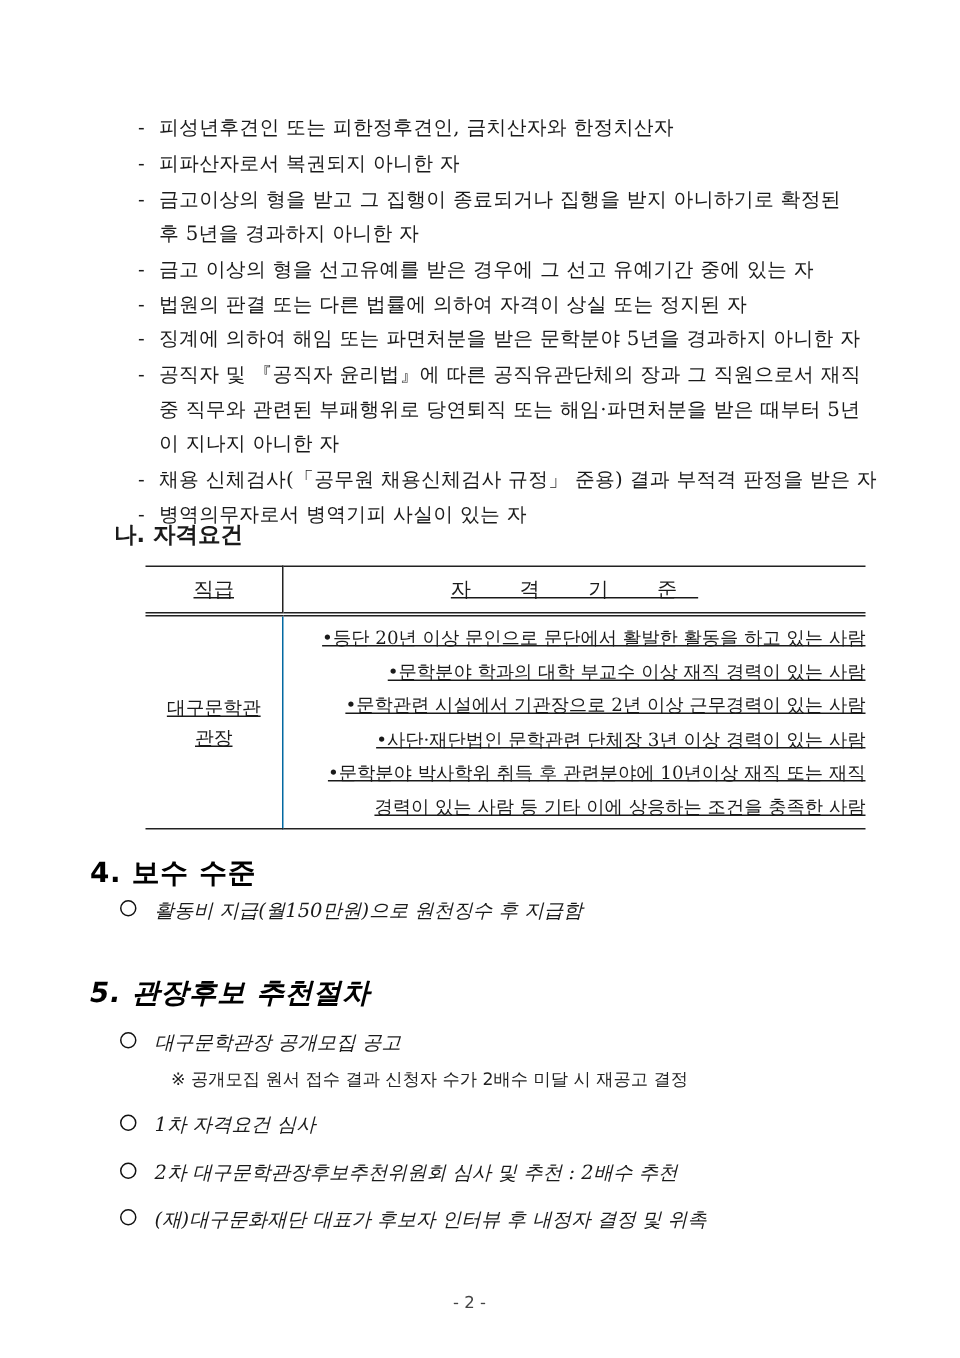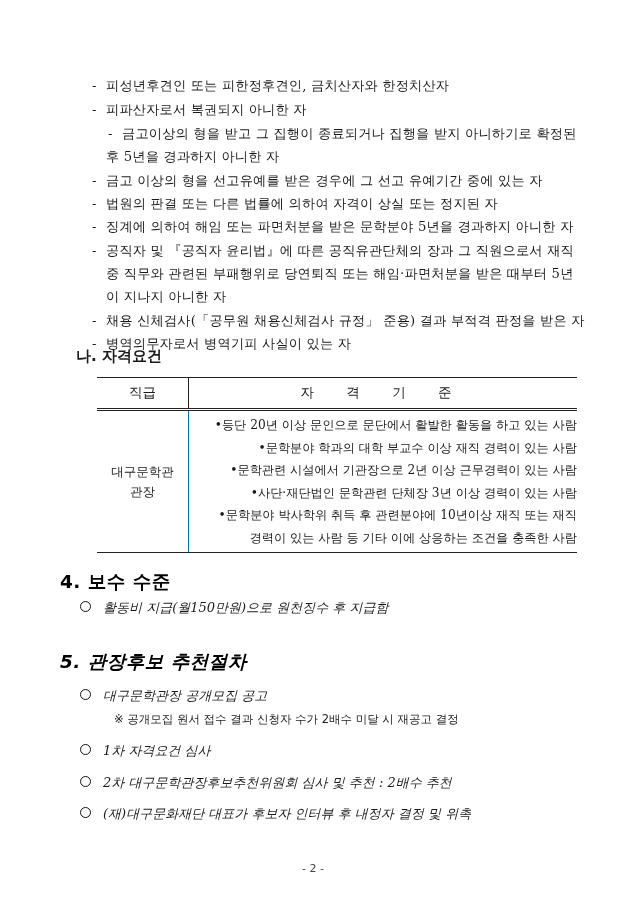--- a/index.html
+++ b/index.html
@@ -12,42 +12,42 @@
   .abs { position: absolute; white-space: nowrap; }
   .dash-item { font-size: 13.2px; line-height: 22px; letter-spacing: 0.2px; }
   .dash { display: inline-block; width: 14px; }
   .cont { padding-left: 14px; }
   .sub-heading { font-family: "DejaVu Sans", "Liberation Sans", sans-serif; font-size: 15px; font-weight: bold; }
   .section-heading { font-family: "DejaVu Sans", "Liberation Sans", sans-serif; font-size: 18.5px; font-weight: bold; letter-spacing: 0.5px; color: #000; }
   .circle-item { font-size: 13px; line-height: 20px; font-style: italic; }
   .circle { display: inline-block; width: 9px; height: 9px; border: 1.6px solid #111; border-radius: 50%; vertical-align: middle; margin-right: 12px; position: relative; top: -2px; }
   .note { font-family: "DejaVu Sans", "Liberation Sans", sans-serif; font-size: 11.5px; color: #222; }
   table.req { position: absolute; left: 97px; top: 377px; width: 480px; border-collapse: collapse; font-size: 12.2px; }
-  table.req th, table.req td { padding: 0; }
+  table.req th, table.req td { padding: 0; text-decoration: underline; }
   table.req thead th { height: 30px; font-weight: normal; text-align: center; border-top: 1px solid #222; border-bottom: 3px double #222; font-size: 13.5px; }
   table.req thead th.col1 { width: 91px; border-right: 1px solid #222; }
   table.req thead th.col2 { letter-spacing: 14px; }
   table.req tbody td { border-bottom: 1px solid #222; vertical-align: middle; }
   table.req tbody td.pos { text-align: center; border-right: 1px solid #0369a1; line-height: 20px; font-size: 12.5px; }
   table.req tbody td.crit { padding: 3px 0 3px 5px; }
   .crit-line { line-height: 22.5px; white-space: nowrap; text-align: right; }
   .page-num { font-family: "DejaVu Sans", "Liberation Sans", sans-serif; font-size: 11px; color: #444; }
 </style>
 </head>
 <body>
 
 <div class="page">
 
   <div class="abs dash-item" style="left:92px; top:99px;">
     <span class="dash">-</span><span>피파산자로서 복권되지 아니한 자</span>
   </div>
   <div class="abs dash-item" style="left:92px; top:75px;">
     <span class="dash">-</span><span>피성년후견인 또는 피한정후견인, 금치산자와 한정치산자</span>
   </div>
-  <div class="abs dash-item" style="left:92px; top:123px;margin-left:16px;">
+  <div class="abs dash-item" style="left:92px; top:123px;">
     <span class="dash">-</span><span>금고이상의 형을 받고 그 집행이 종료되거나 집행을 받지 아니하기로 확정된</span>
   </div>
   <div class="abs dash-item cont" style="left:92px; top:146px;">
     <span>후 5년을 경과하지 아니한 자</span>
   </div>
   <div class="abs dash-item" style="left:92px; top:170px;">
     <span class="dash">-</span><span>금고 이상의 형을 선고유예를 받은 경우에 그 선고 유예기간 중에 있는 자</span>
   </div>
   <div class="abs dash-item" style="left:92px; top:193px;">
     <span class="dash">-</span><span>법원의 판결 또는 다른 법률에 의하여 자격이 상실 또는 정지된 자</span>

